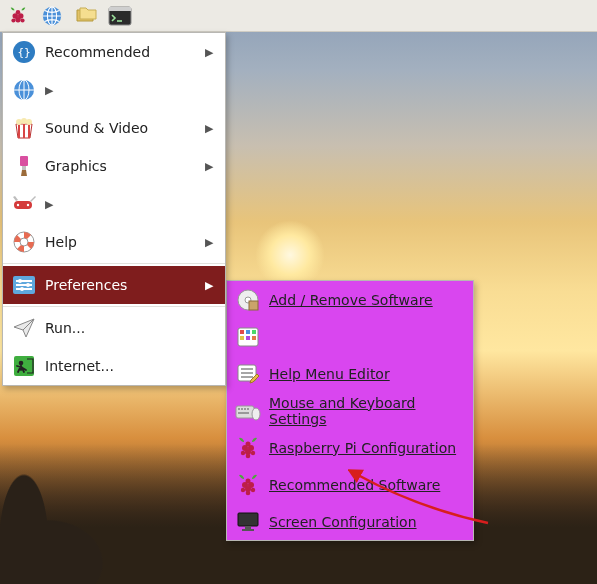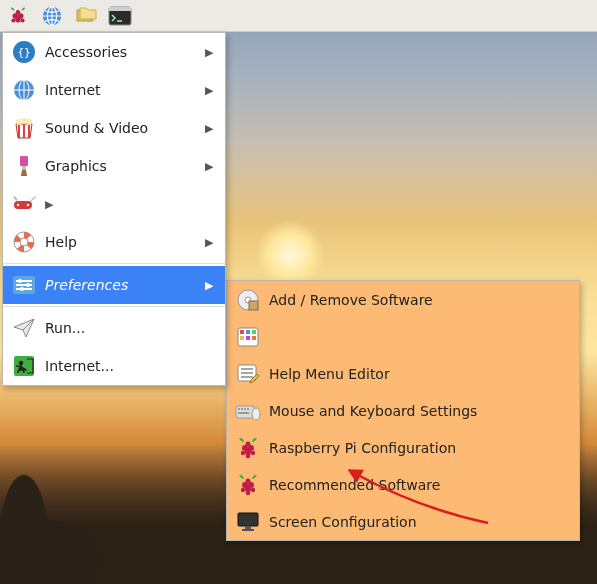--- a/index.html
+++ b/index.html
@@ -56,46 +56,46 @@
     z-index: 20;
   }
   .menu-item {
     display: flex; align-items: center;
     height: 38px;
     padding: 0 10px 0 8px;
     gap: 8px;
     cursor: pointer;
   }
   .menu-item.sel {
-    background: #3b82f6;
+    background: #7f1d1d;
     color: #fff;
-    font-style: italic;
   }
   .menu-item .mi-icon {
     width: 26px; height: 26px;
     display:flex; align-items:center; justify-content:center;
     flex: 0 0 26px;
   }
   .menu-item .mi-label { flex: 1 1 auto; }
   .menu-item .chev {
     width: 10px; flex: 0 0 10px;
     color: #555; font-size: 11px;
   }
   .menu-item.sel .chev { color: #fff; }
   .menu-sep { height: 1px; background: #e2e1dd; margin: 2px 0; }
 
   
   .submenu {
     position: absolute;
     left: 226px; top: 280px;
-    width: 354px;
-    background: #fdba74;
+    width: 248px;
+    background: #d946ef;
     border: 1px solid #b8b7b3;
     box-shadow: 2px 3px 6px rgba(0,0,0,.25);
     z-index: 19;
+    text-decoration: underline;
   }
   .submenu .menu-item { height: 37px; }
 
   
   .arrow-ann {
     position:absolute; left:348px; top:468px; z-index:30;
     pointer-events:none;
   }
 </style>
 </head>
@@ -146,33 +146,32 @@
 
 <div class="menu">
 
   <div class="menu-item">
     <span class="mi-icon">
       <svg width="24" height="24" viewBox="0 0 24 24">
           <circle cx="12" cy="12" r="11" fill="#2e7cc2"></circle>
           <text x="12" y="16" text-anchor="middle" font-size="11" fill="#fff" font-family="monospace">{}</text>
         </svg>
     </span>
-    <span class="mi-label">Accessories</span>
+    <span class="mi-label">Recommended</span>
     <span class="chev">▶</span>
   </div>
 
   <div class="menu-item">
     <span class="mi-icon">
       <svg width="24" height="24" viewBox="0 0 24 24">
           <circle cx="12" cy="12" r="10" fill="#4a90d9"></circle>
           <path d="M2 12 H22 M12 2 V22" stroke="#fff" stroke-width="1"></path>
           <ellipse cx="12" cy="12" rx="5" ry="10" fill="none" stroke="#fff" stroke-width="1"></ellipse>
         </svg>
     </span>
-    <span class="mi-label">Internet</span>
     <span class="chev">▶</span>
   </div>
 
   <div class="menu-item">
     <span class="mi-icon">
       <svg width="22" height="24" viewBox="0 0 22 24">
           <path d="M3 8 h16 l-2 14 h-12 z" fill="#fff" stroke="#b33"></path>
           <rect x="5" y="8" width="2" height="14" fill="#d94545"></rect>
           <rect x="10" y="8" width="2" height="14" fill="#d94545"></rect>
           <rect x="15" y="8" width="2" height="14" fill="#d94545"></rect>

